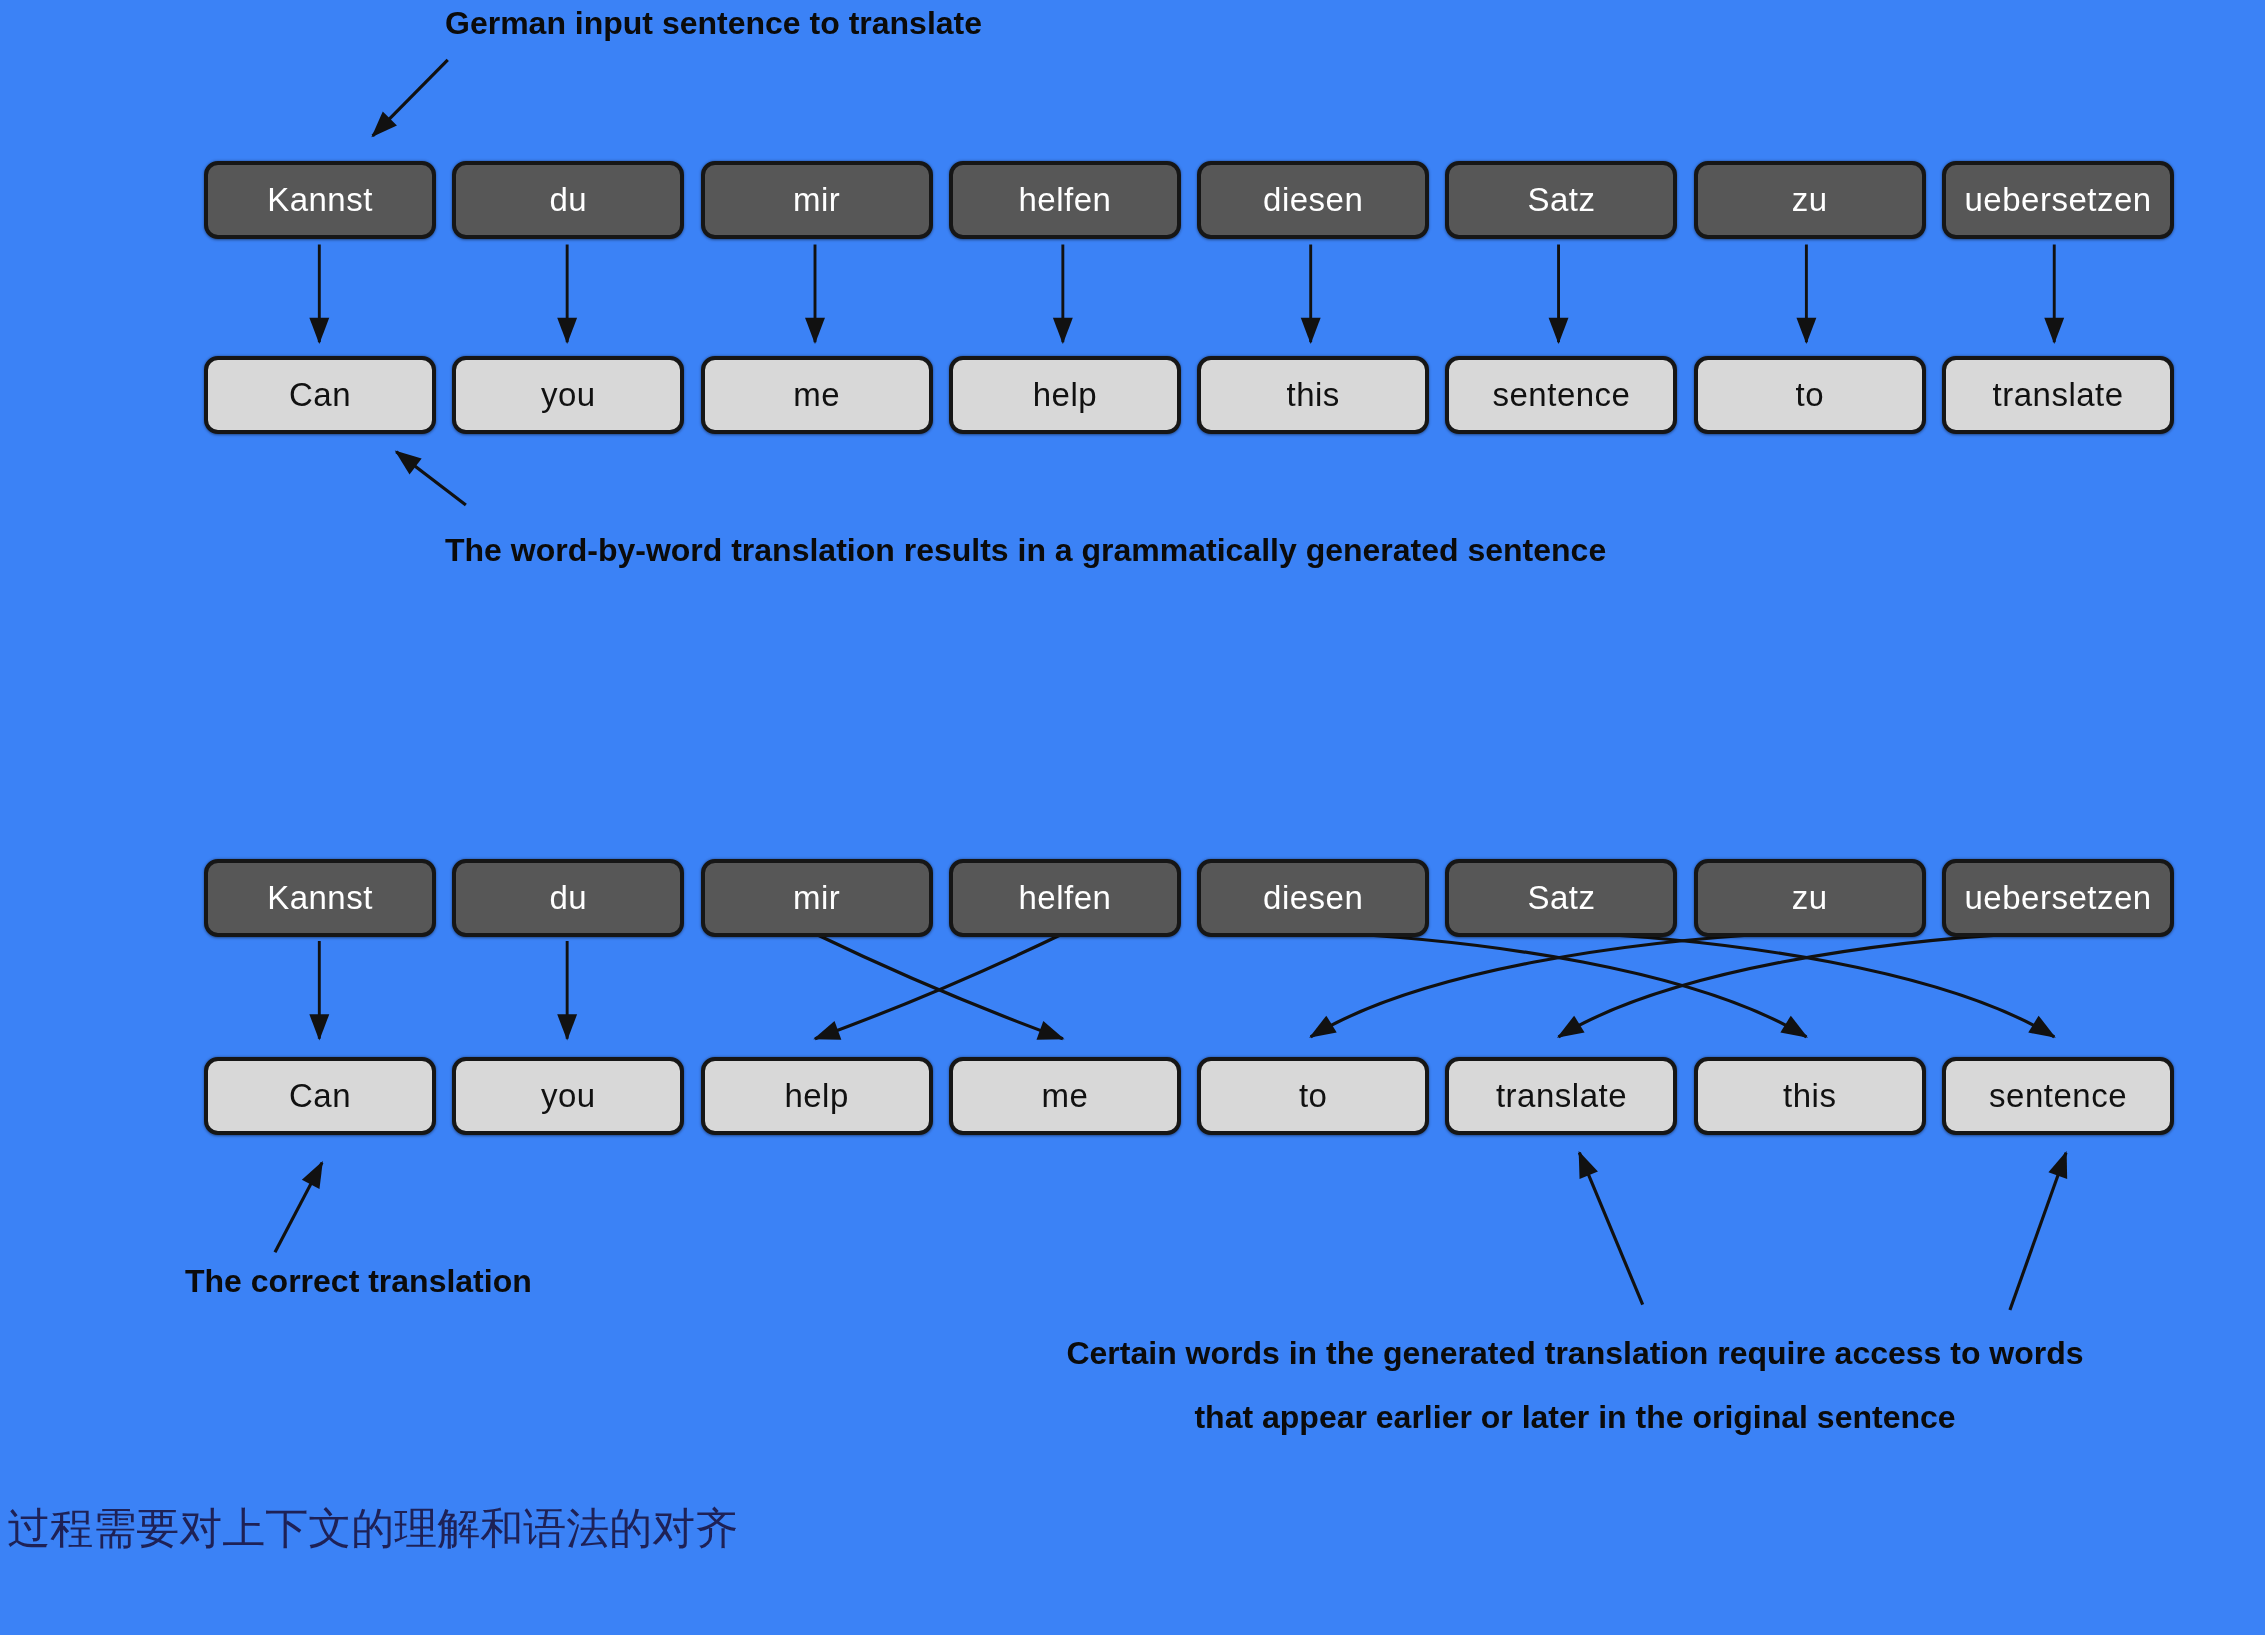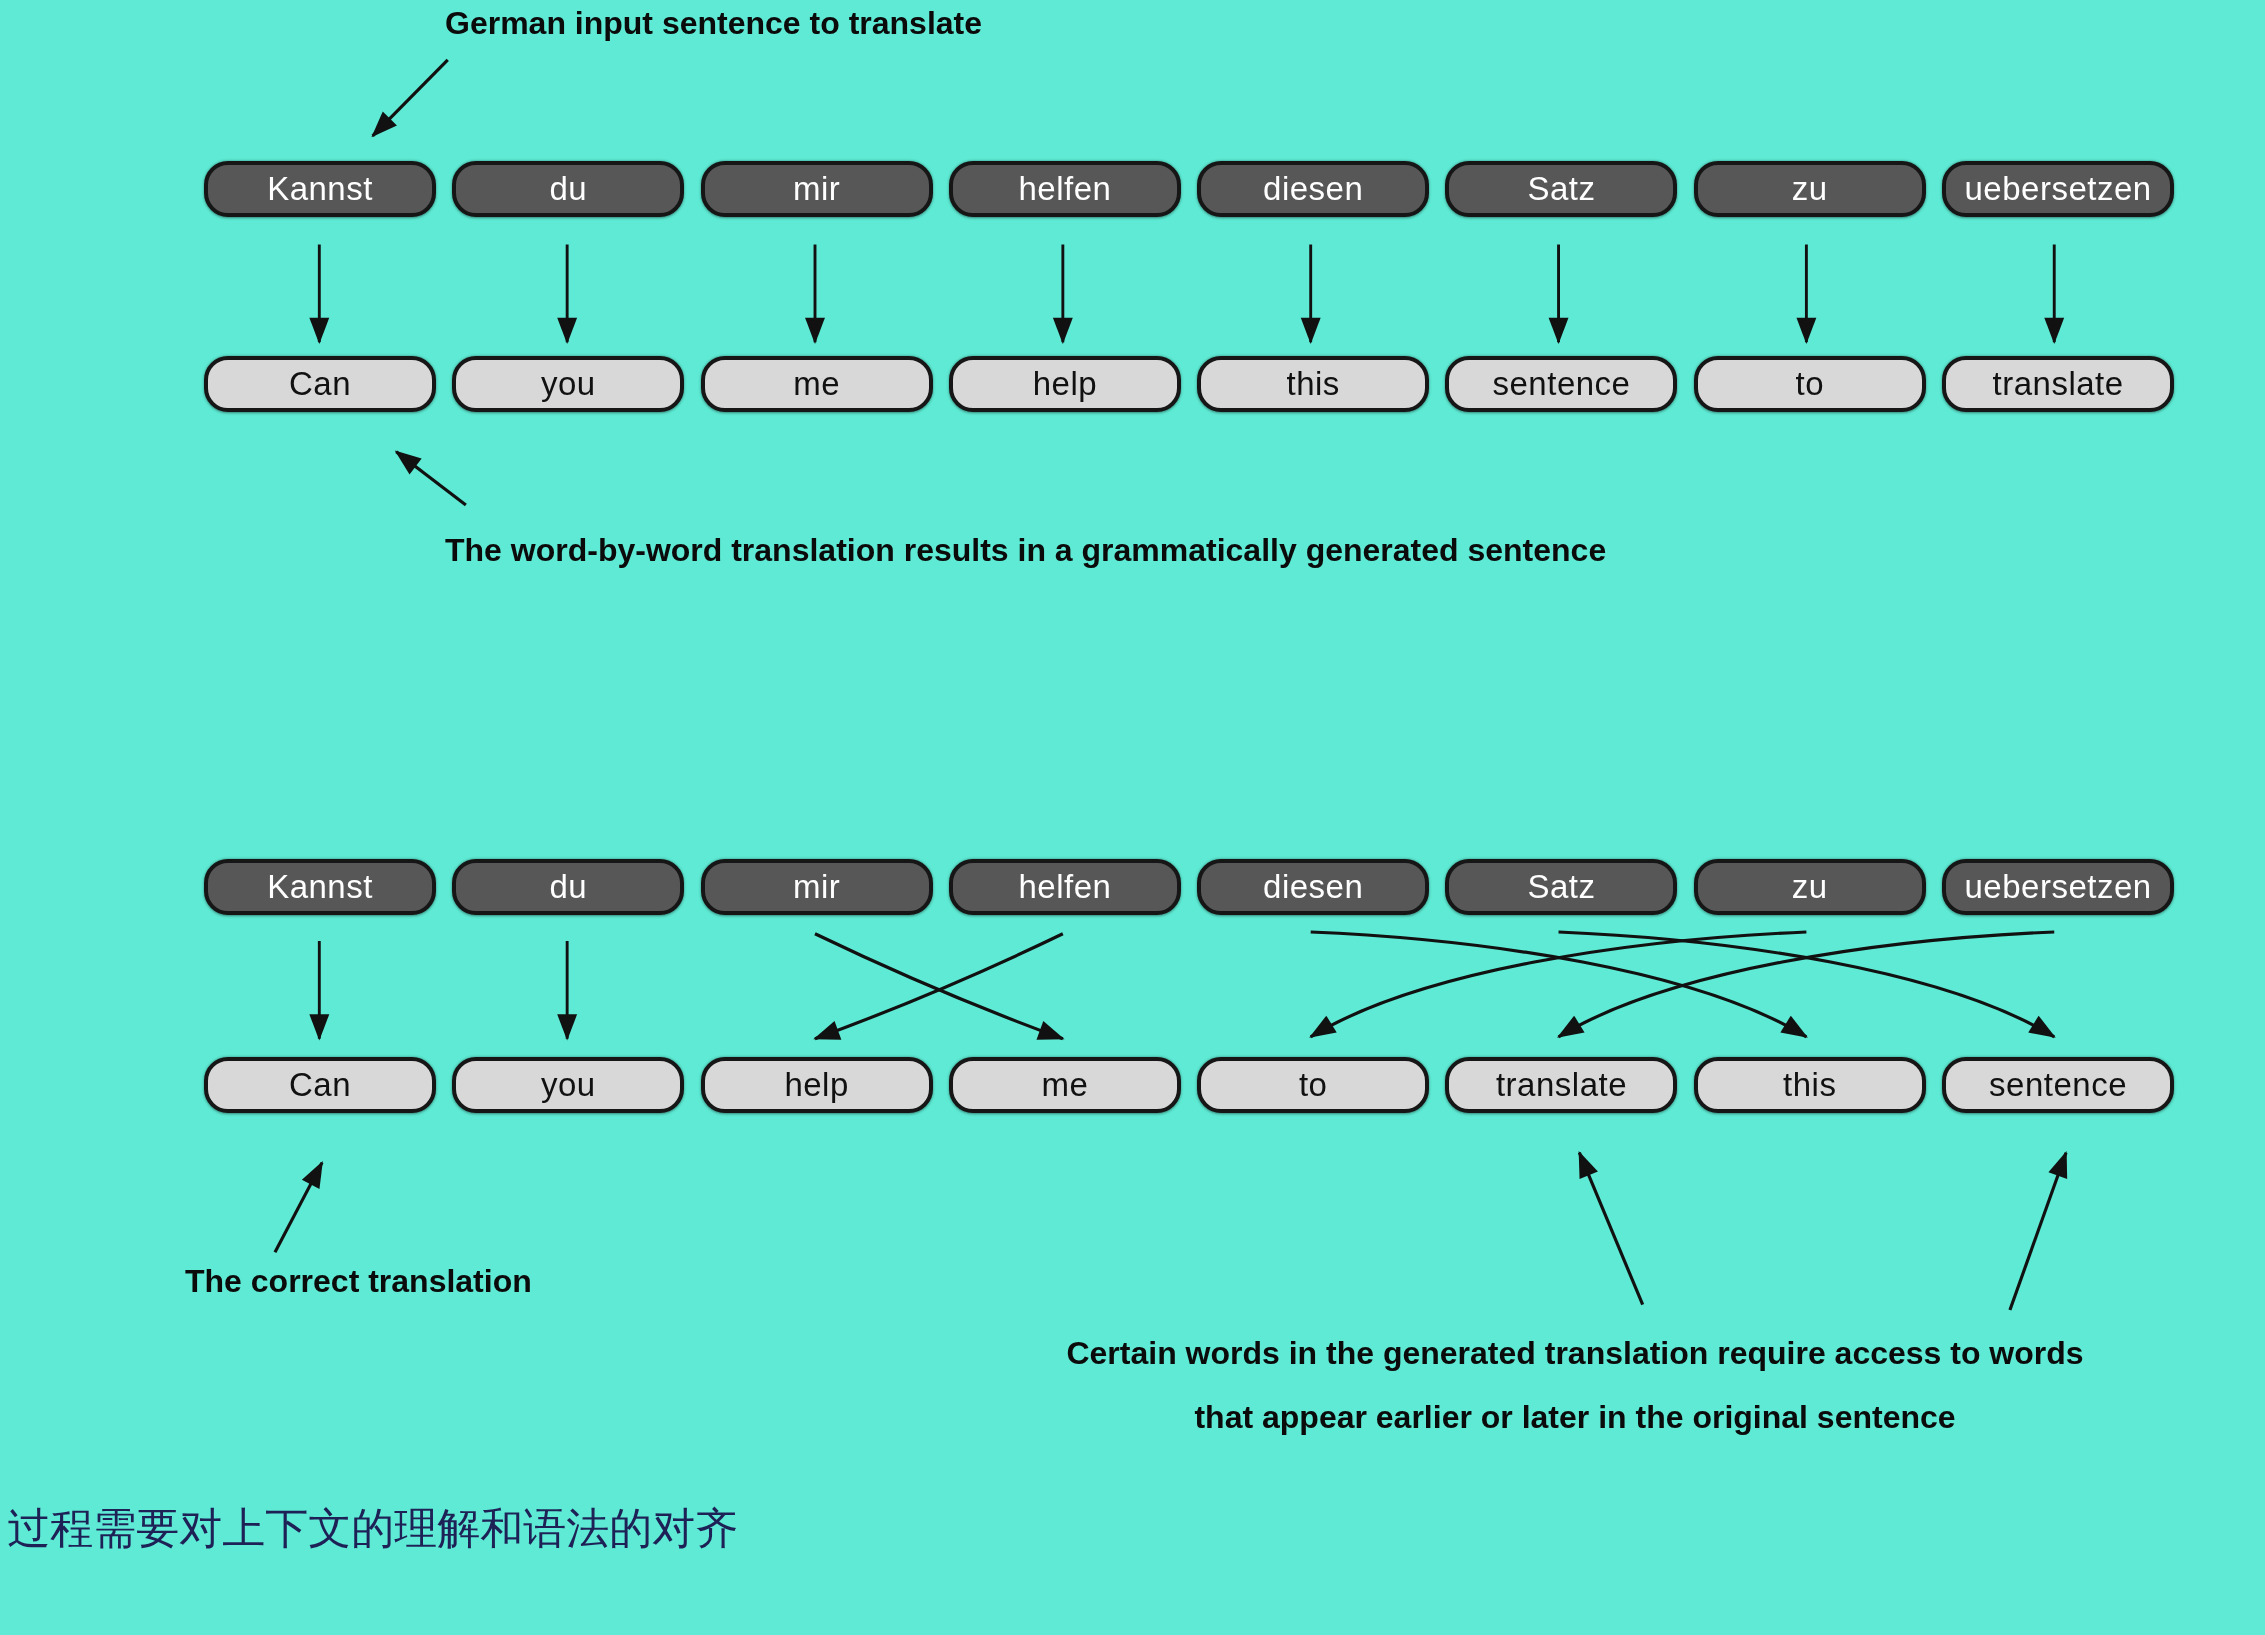--- a/index.html
+++ b/index.html
@@ -1,41 +1,41 @@
 <!DOCTYPE html>
 <html style="font-size:14.5px"><head>
 <meta charset="utf-8">
 <style>
   html,body{margin:0;padding:0;background:#ffffff;}
   #canvas{
     position:relative;
     width:2265px;
     height:1636px;
-    background:#5eead4;
+    background:#3b82f6;
     font-family:"Liberation Sans", sans-serif;
     overflow:hidden;
   }
   #arrows-layer{
     position:absolute;
     left:0; top:0;
     width:2265px; height:1636px;
     pointer-events:none;
   }
   .word-row{
     position:absolute;
     left:204px;
     display:flex;
     gap:16.3px;
   }
   .pill{
     width:232px;
-    height:56px;
+    height:78px;
     box-sizing:border-box;
     border:4.5px solid #161616;
-    border-radius:24px;
+    border-radius:14px;
     display:flex;
     align-items:center;
     justify-content:center;
     font-size:33px;
     font-weight:400;
     letter-spacing:0.5px;
     box-shadow:0 0.9px 2.7px rgba(0,0,0,0.45);
     white-space:nowrap;
   }
   .label{

